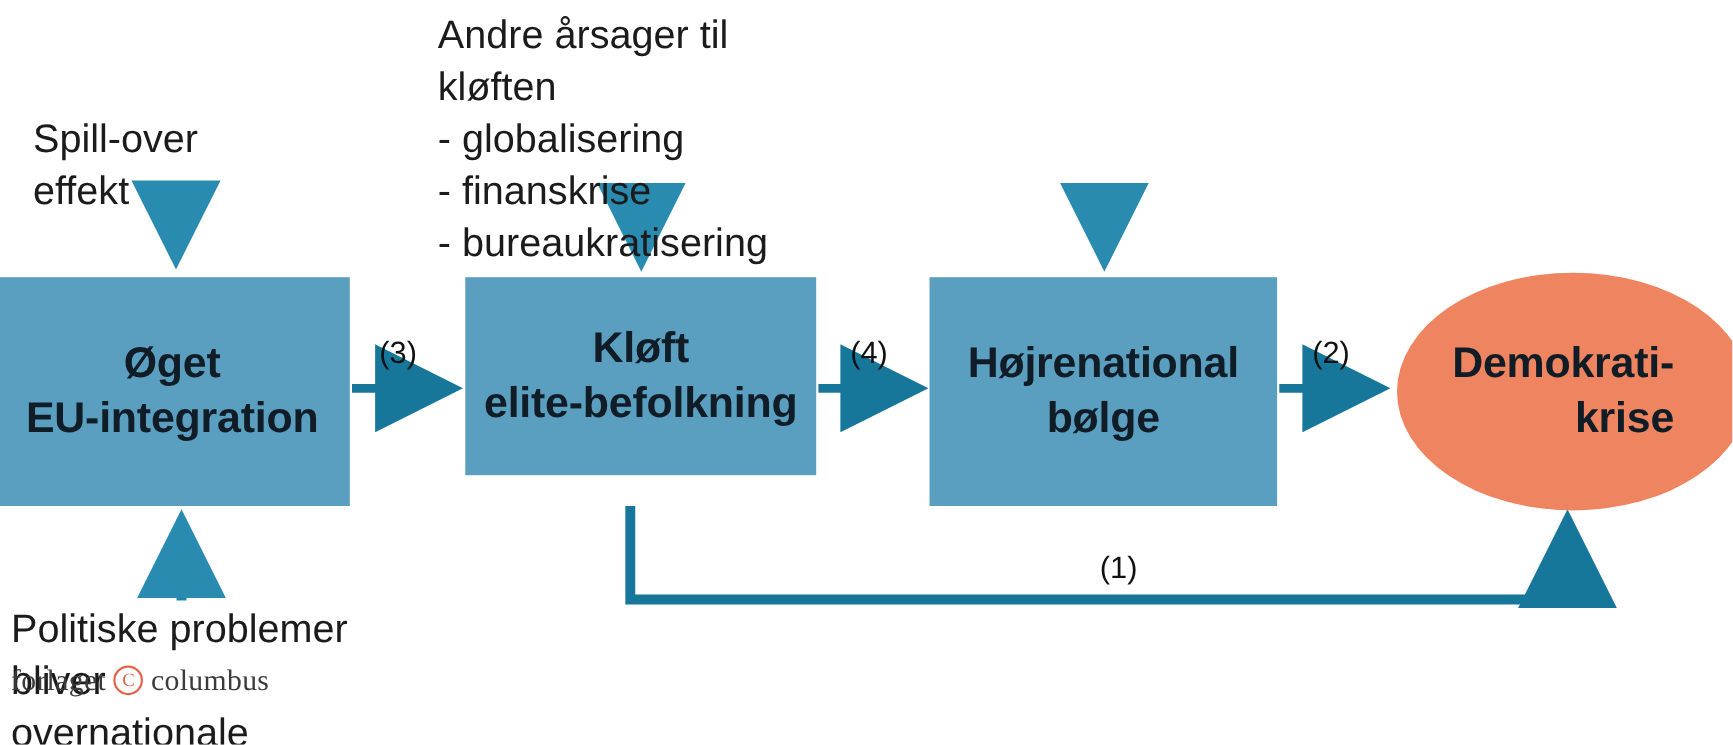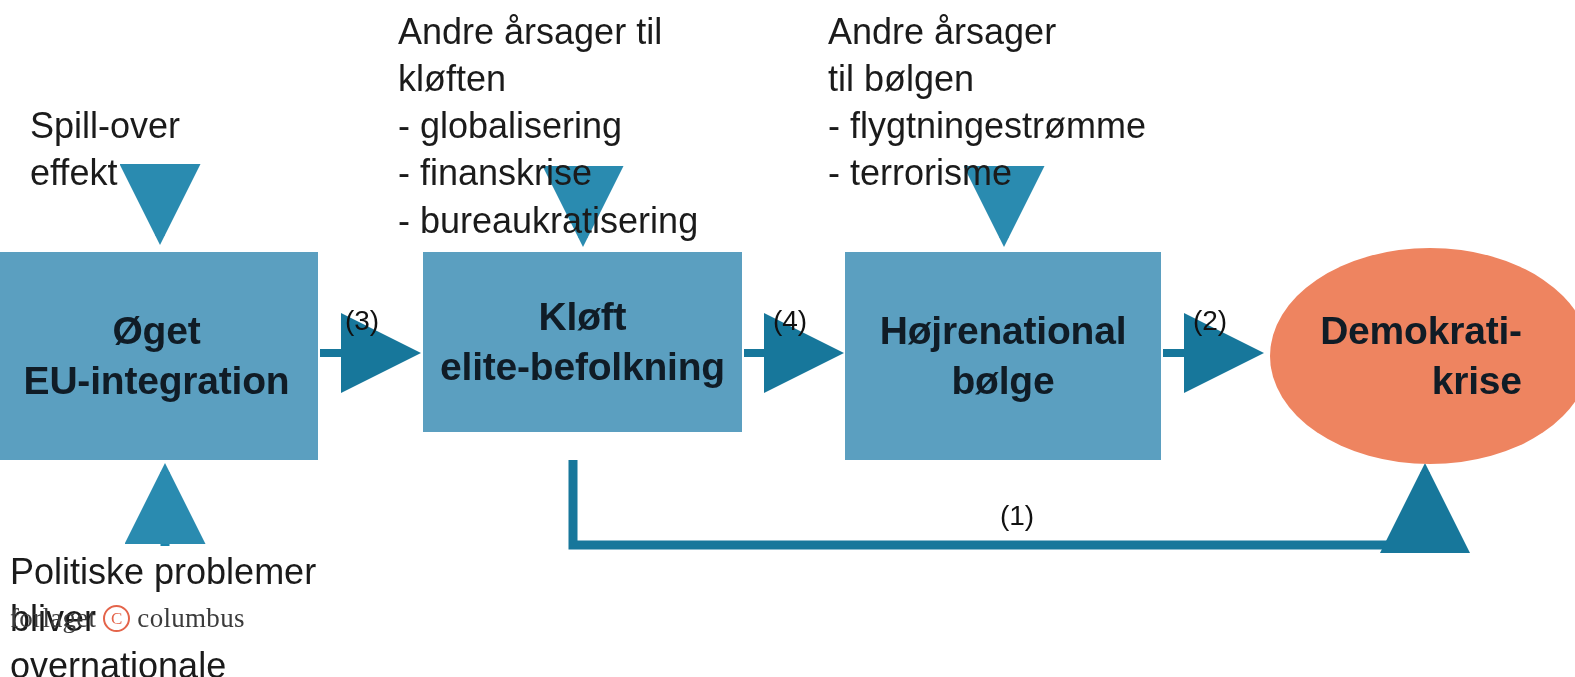--- a/index.html
+++ b/index.html
@@ -159,24 +159,20 @@
   </div>
 
   <div class="annotation" style="left:30px; top:102px; width:262px;">Spill-over
 effekt</div>
 
   <div class="annotation" style="left:398px; top:8px; width:372px;">Andre årsager til kløften
 - globalisering
 - finanskrise
 - bureaukratisering</div>
 
-  <div class="annotation" style="left:828px; top:8px; width:354px;">Andre årsager
-til bølgen
-- flygtningestrømme
-- terrorisme</div>
 
   <div class="annotation" style="left:10px; top:548px; width:310px;">Politiske problemer
 bliver overnationale</div>
 
   <div class="edge-label" style="left:327px; top:305px; width:70px;">(3)</div>
 
   <div class="edge-label" style="left:755px; top:305px; width:70px;">(4)</div>
 
   <div class="edge-label" style="left:1175px; top:305px; width:70px;">(2)</div>
 

